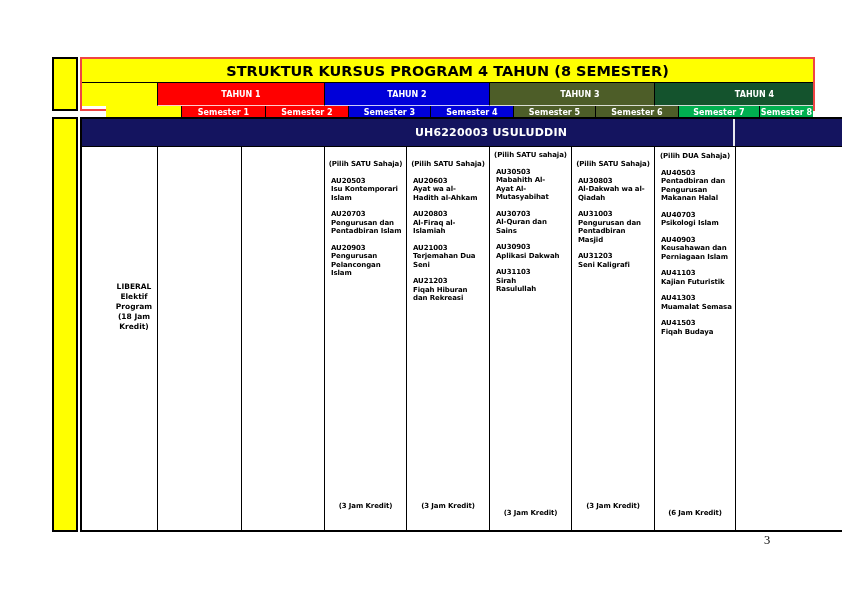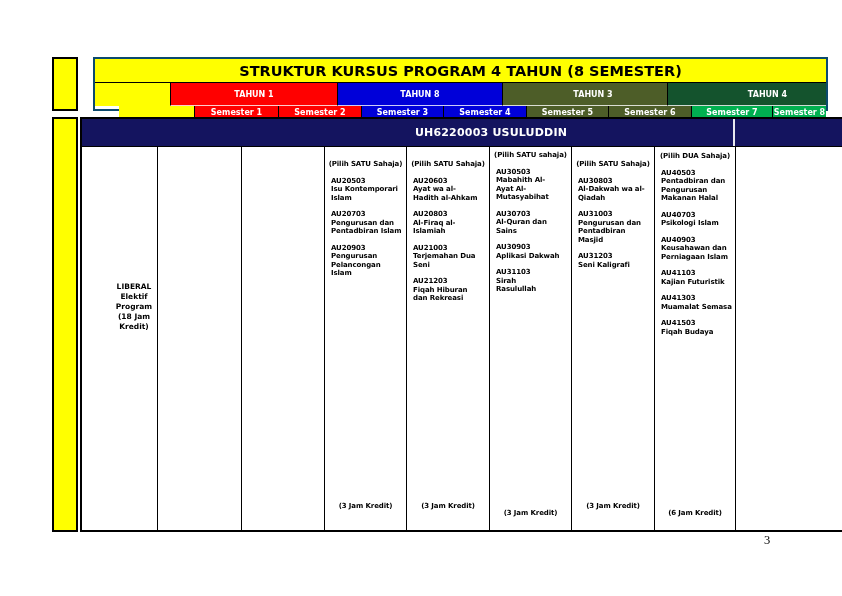--- a/index.html
+++ b/index.html
@@ -14,21 +14,21 @@
   .tbl{position:absolute;left:52px;top:57px;width:763px;height:475px;}
 
   
   .hdr-strip{position:absolute;left:0;top:0;width:26px;height:54px;
     border:2px solid #000;box-sizing:border-box;}
   .body-strip{position:absolute;left:0;top:60px;width:26px;height:415px;
     border:2px solid #000;box-sizing:border-box;}
 
   
   .hdr-main{position:absolute;left:28px;top:0;width:735px;height:54px;
-    border:2px solid #0c4a6e;box-sizing:border-box;margin-left:13px;}
+    border:2px solid #ef4444;box-sizing:border-box;}
   .title-row{height:24px;border-bottom:1px solid #000;box-sizing:border-box;
     display:flex;align-items:center;justify-content:center;
     font-size:14.5px;font-weight:bold;color:#000;letter-spacing:0px;}
   .year-row{display:grid;grid-template-columns:75px 167px 165px 165px auto;height:23px;}
   .year-cell{display:flex;align-items:center;justify-content:center;
     color:#fff;font-size:8px;font-weight:bold;
     border-left:1px solid #000;border-bottom:1px solid rgba(255,255,255,.8);box-sizing:border-box;}
   .sem-row{display:grid;grid-template-columns:75px 84px 83px 82px 83px 82px 83px 81px auto;height:13px;padding-left:24px;}
   .sem-cell{display:flex;align-items:center;justify-content:center;
     color:#fff;font-size:8px;font-weight:bold;
@@ -71,21 +71,21 @@
 
     <div class="hdr-strip" style="background: rgb(255, 255, 0);"></div>
     <div class="body-strip" style="background: rgb(255, 255, 0);"></div>
 
     <div class="hdr-main">
       <div class="title-row" style="background: rgb(255, 255, 0);">STRUKTUR KURSUS PROGRAM 4 TAHUN (8 SEMESTER)</div>
 
       <div class="year-row">
         <div class="row-spacer" style="background: rgb(255, 255, 0);"></div>
         <div class="year-cell" style="background: rgb(255, 0, 0);">TAHUN 1</div>
-        <div class="year-cell" style="background: rgb(0, 0, 217);">TAHUN 8</div>
+        <div class="year-cell" style="background: rgb(0, 0, 217);">TAHUN 2</div>
         <div class="year-cell" style="background: rgb(77, 93, 40); padding-left: 16px;">TAHUN 3</div>
         <div class="year-cell" style="background: #14532d; padding-left: 41px;">TAHUN 4</div>
       </div>
 
       <div class="sem-row">
         <div class="row-spacer" style="background: rgb(255, 255, 0);"></div>
         <div class="sem-cell" style="background: rgb(255, 0, 0);">Semester 1</div>
         <div class="sem-cell" style="background: rgb(255, 0, 0);">Semester 2</div>
         <div class="sem-cell" style="background: rgb(0, 0, 217);">Semester 3</div>
         <div class="sem-cell" style="background: rgb(0, 0, 217);">Semester 4</div>

